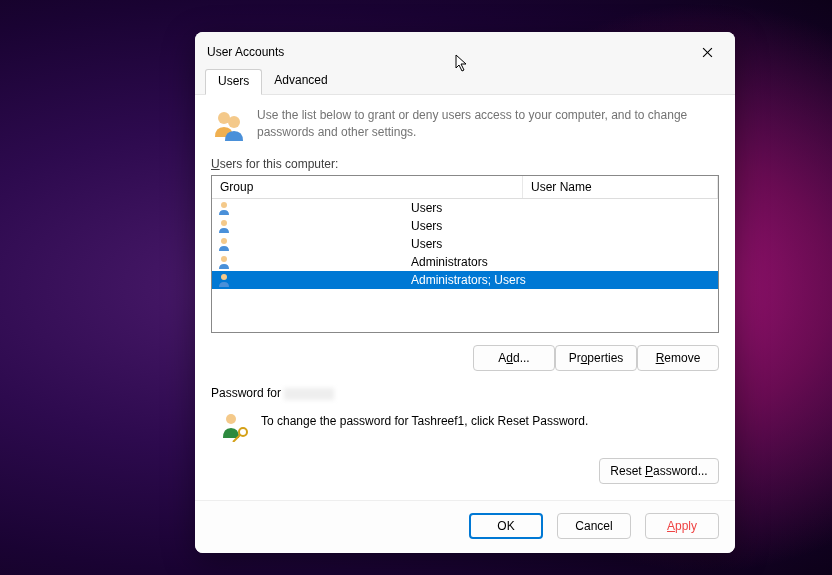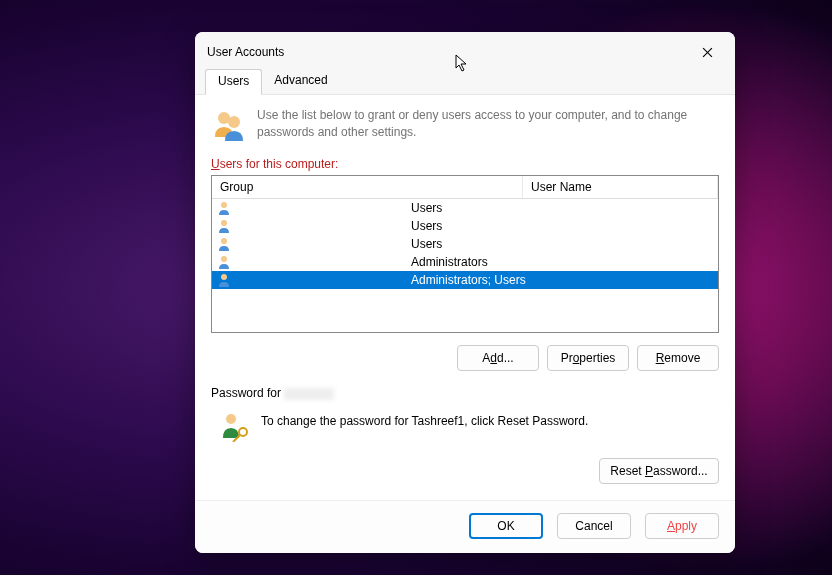--- a/index.html
+++ b/index.html
@@ -83,21 +83,21 @@
     margin-bottom: 14px;
   }
   .intro-icon {
     width: 36px;
     height: 36px;
     flex-shrink: 0;
   }
   .intro-text { color: #737373; line-height: 1.4; }
   .section-label {
     margin-bottom: 4px;
-    color: #b91c1c;
+    color: #404040;
   }
   .u { text-decoration: underline; }
   .listbox {
     border: 1px solid #888;
     height: 158px;
     background: #fff;
     overflow: hidden;
   }
   .lh {
     display: flex;
@@ -135,21 +135,20 @@
   }
   .row.sel .rname {
     background: linear-gradient(to right, #fff 0%, #fff 30%, #7db8e8 70%, #0078d4 100%);
   }
   .row .rname.blur {
     background: #fff;
     filter: blur(3px);
   }
   .btnrow {
     display: flex;
-    gap: 8px;
     justify-content: flex-end;
     margin-top: 12px;
   }
   .btn {
     min-width: 82px;
     height: 26px;
     border: 1px solid #ccc;
     border-radius: 4px;
     background: #fdfdfd;
     font-size: 12px;

